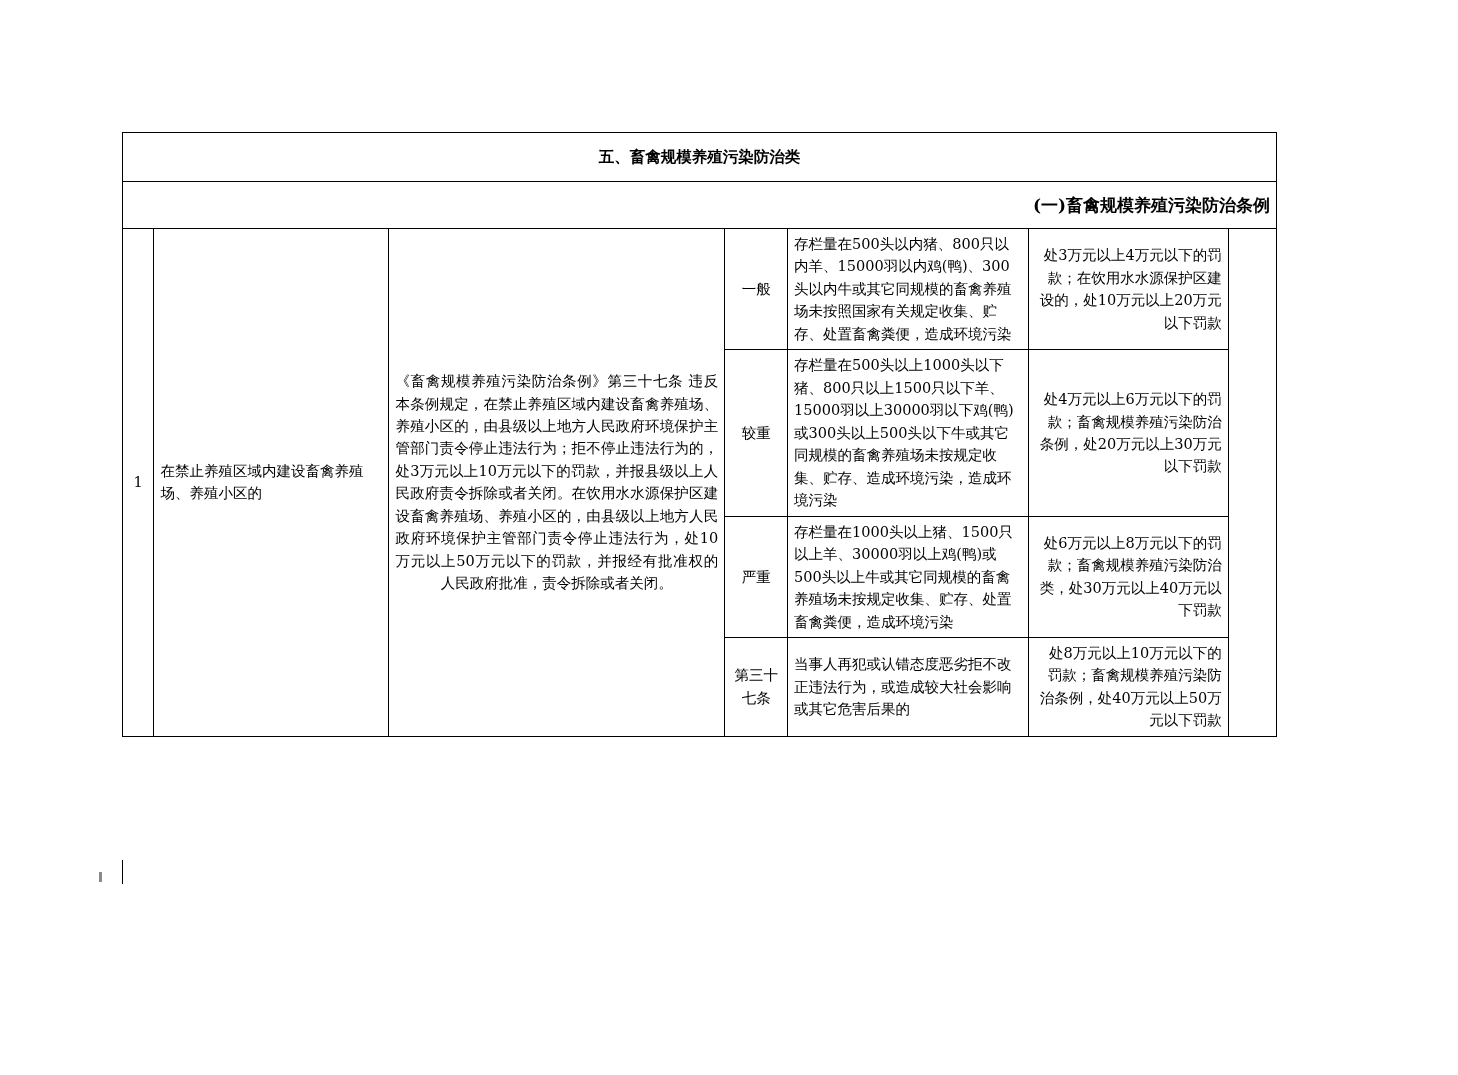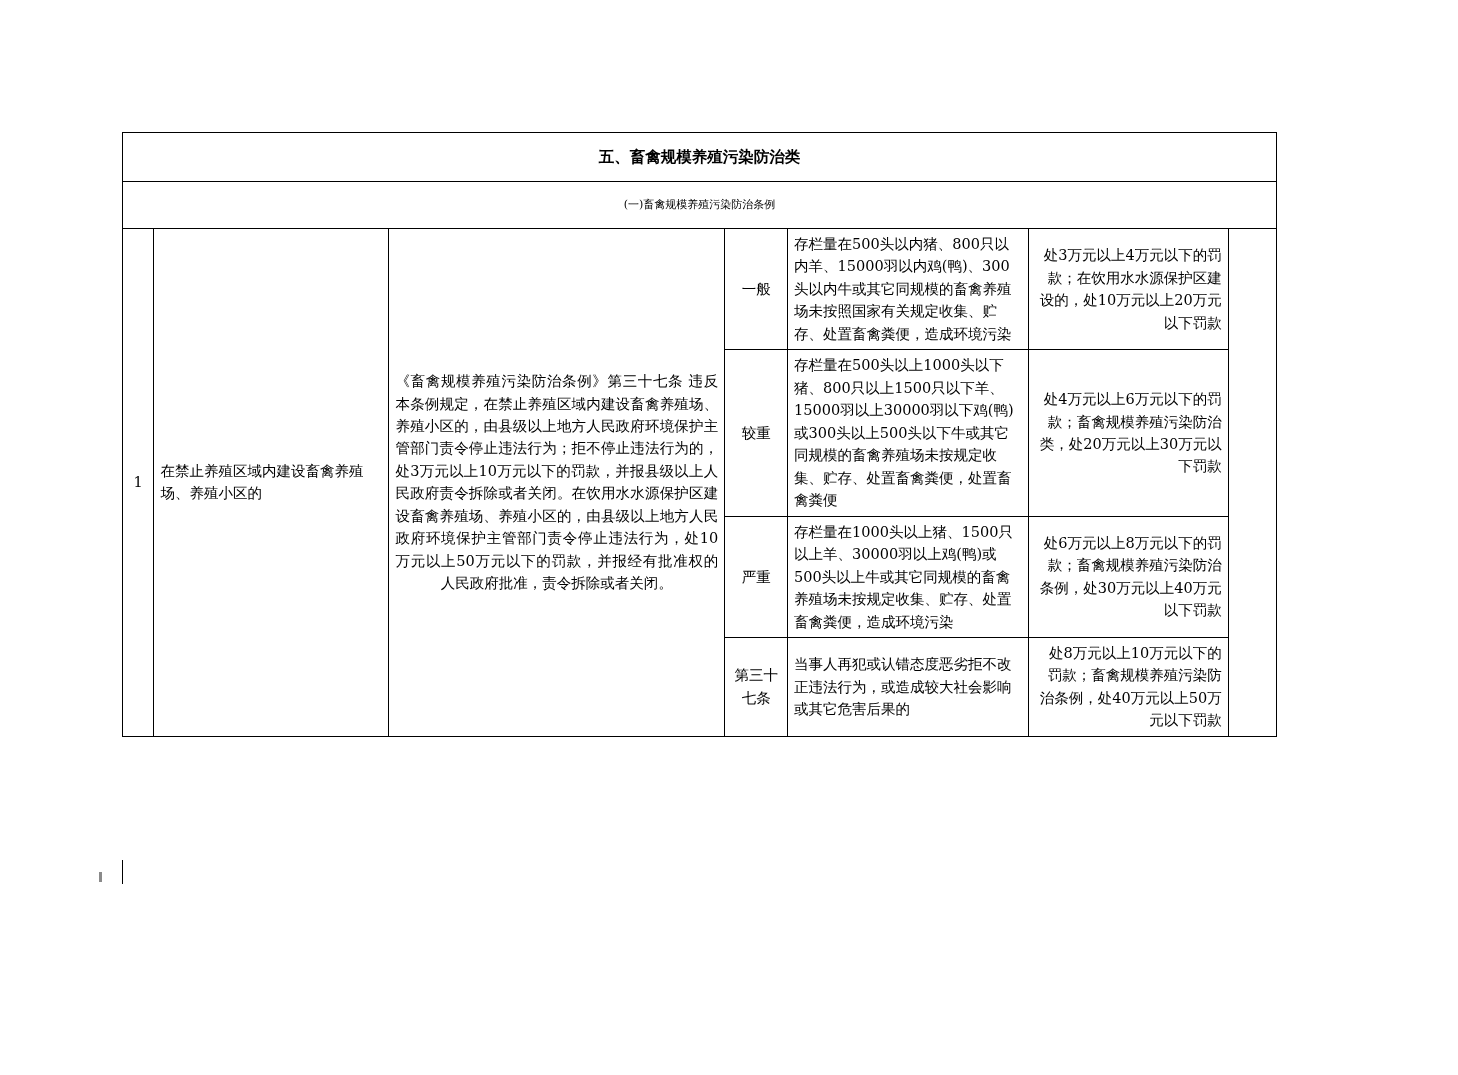--- a/index.html
+++ b/index.html
@@ -40,23 +40,23 @@
     font-family: "DejaVu Serif", "Liberation Serif", serif;
   }
   .title-row td {
     text-align: center;
     font-weight: bold;
     font-size: 15.5px;
     height: 36px;
     padding: 6px;
   }
   .subtitle-row td {
-    text-align: center;
-    font-weight: normal;
-    font-size: 11px;
+    text-align: right;
+    font-weight: bold;
+    font-size: 17px;
     height: 34px;
     padding: 6px;
   }
   .col-num {
     width: 30px;
     text-align: center;
     font-size: 14px;
   }
   .col-item {
     width: 224px;
@@ -137,28 +137,28 @@
         <td class="col-item" rowspan="4">在禁止养殖区域内建设畜禽养殖场、养殖小区的</td>
         <td class="col-law law-text" rowspan="4">《畜禽规模养殖污染防治条例》第三十七条  违反本条例规定，在禁止养殖区域内建设畜禽养殖场、养殖小区的，由县级以上地方人民政府环境保护主管部门责令停止违法行为；拒不停止违法行为的，处3万元以上10万元以下的罚款，并报县级以上人民政府责令拆除或者关闭。在饮用水水源保护区建设畜禽养殖场、养殖小区的，由县级以上地方人民政府环境保护主管部门责令停止违法行为，处10万元以上50万元以下的罚款，并报经有批准权的人民政府批准，责令拆除或者关闭。</td>
         <td class="col-level level-cell">一般</td>
         <td class="col-desc">存栏量在500头以内猪、800只以内羊、15000羽以内鸡(鸭)、300头以内牛或其它同规模的畜禽养殖场未按照国家有关规定收集、贮存、处置畜禽粪便，造成环境污染</td>
         <td class="col-penalty">处3万元以上4万元以下的罚款；在饮用水水源保护区建设的，处10万元以上20万元以下罚款</td>
         <td class="col-tail" rowspan="4"></td>
       </tr>
 
       <tr>
         <td class="col-level level-cell">较重</td>
-        <td class="col-desc">存栏量在500头以上1000头以下猪、800只以上1500只以下羊、15000羽以上30000羽以下鸡(鸭)或300头以上500头以下牛或其它同规模的畜禽养殖场未按规定收集、贮存、处置畜禽粪便，处置畜禽粪便</td>
-        <td class="col-penalty">处4万元以上6万元以下的罚款；畜禽规模养殖污染防治类，处20万元以上30万元以下罚款</td>
+        <td class="col-desc">存栏量在500头以上1000头以下猪、800只以上1500只以下羊、15000羽以上30000羽以下鸡(鸭)或300头以上500头以下牛或其它同规模的畜禽养殖场未按规定收集、贮存、造成环境污染，造成环境污染</td>
+        <td class="col-penalty">处4万元以上6万元以下的罚款；畜禽规模养殖污染防治条例，处20万元以上30万元以下罚款</td>
       </tr>
 
       <tr>
         <td class="col-level level-cell">严重</td>
         <td class="col-desc">存栏量在1000头以上猪、1500只以上羊、30000羽以上鸡(鸭)或500头以上牛或其它同规模的畜禽养殖场未按规定收集、贮存、处置畜禽粪便，造成环境污染</td>
-        <td class="col-penalty">处6万元以上8万元以下的罚款；畜禽规模养殖污染防治条例，处30万元以上40万元以下罚款</td>
+        <td class="col-penalty">处6万元以上8万元以下的罚款；畜禽规模养殖污染防治类，处30万元以上40万元以下罚款</td>
       </tr>
 
       <tr>
         <td class="col-level level-cell">第三十七条</td>
         <td class="col-desc">当事人再犯或认错态度恶劣拒不改正违法行为，或造成较大社会影响或其它危害后果的</td>
         <td class="col-penalty">处8万元以上10万元以下的罚款；畜禽规模养殖污染防治条例，处40万元以上50万元以下罚款</td>
       </tr>
     </tbody>
   </table>
 

